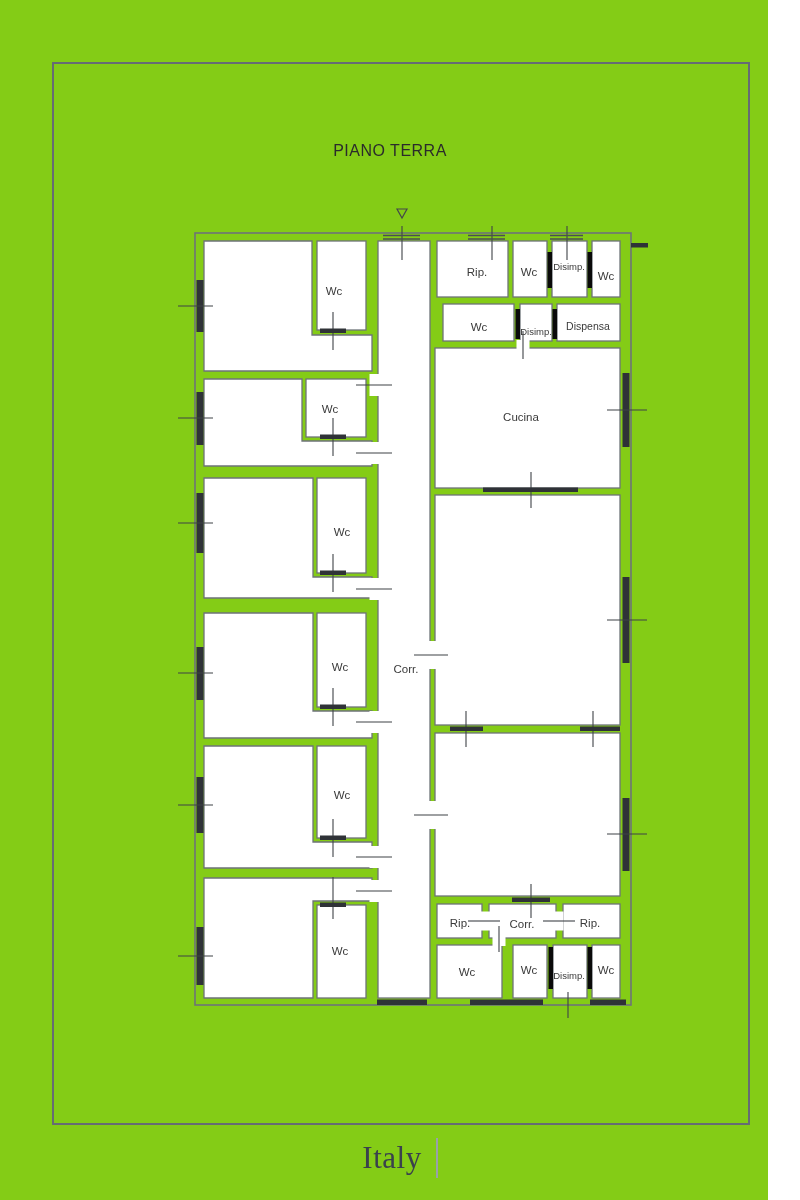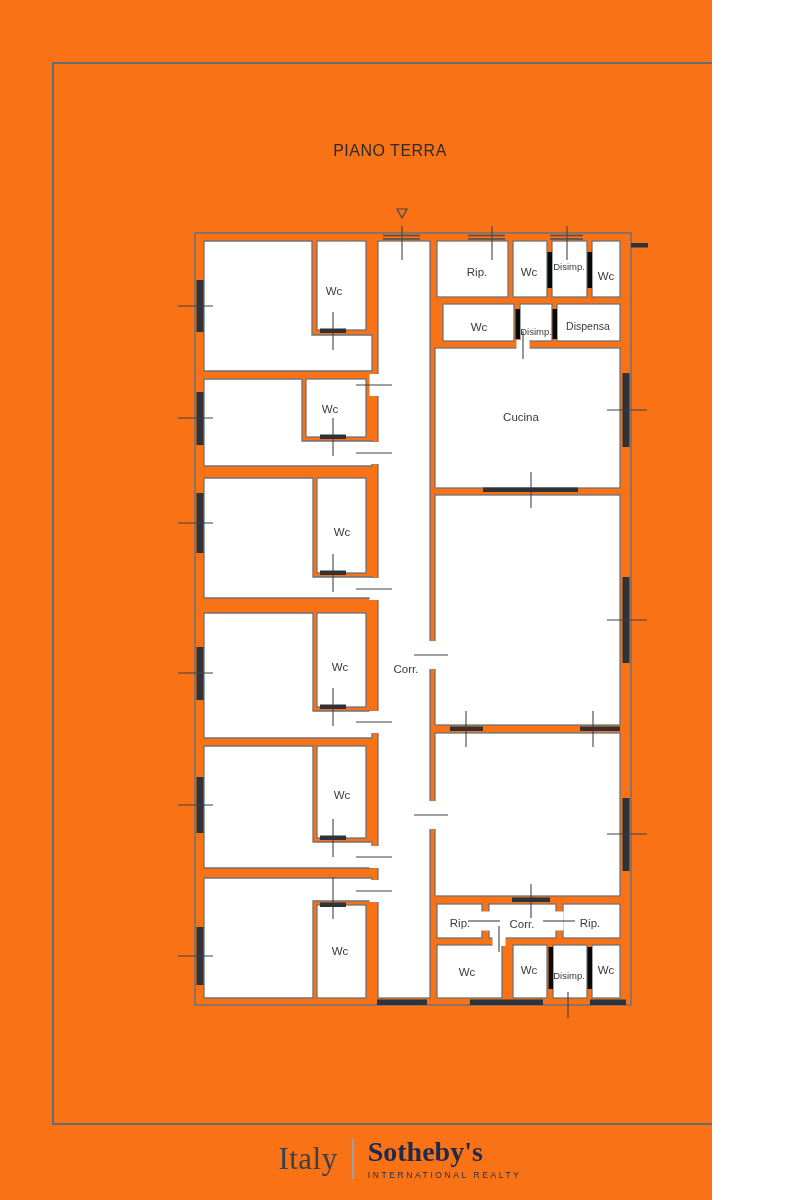--- a/index.html
+++ b/index.html
@@ -1,16 +1,16 @@
 <!DOCTYPE html>
 <html><head>
 <meta charset="utf-8">
 <style>
   html,body{margin:0;padding:0;background:#fff;}
-  .page{position:relative;width:712px;height:1200px;background:#f97316;overflow:hidden;
+  .page{position:relative;width:768px;height:1200px;background:#84cc16;overflow:hidden;
         font-family:"Liberation Sans",sans-serif;}
   .frame{position:absolute;left:52px;top:62px;width:694px;height:1059px;
          border:2px solid #666c74;}
   .plan-title{position:absolute;left:0;top:142px;width:780px;text-align:center;
               font-size:16px;letter-spacing:.5px;color:#2b2b2b;}
   svg text{font-family:"Liberation Sans",sans-serif;fill:#3a3a3a;}
   .footer{position:absolute;left:0;top:1138px;width:800px;display:flex;
           justify-content:center;align-items:center;gap:14px;}
   .brand-left{font-size:31px;font-weight:300;color:#3a414d;letter-spacing:.5px;font-family:Liberation Serif, serif;}
   .divider{width:2px;height:40px;background:#99a1aa;}
@@ -200,19 +200,15 @@
       <text x="467" y="976">Wc</text>
       <text x="529" y="974">Wc</text>
       <text x="569" y="979" font-size="9.5">Disimp.</text>
       <text x="606" y="974">Wc</text>
     </g>
   </svg>
 
   <div class="footer">
     <div class="brand-left">Italy</div>
     <div class="divider"></div>
-    <div class="brand-right">
-      <div class="brand-name">Sotheby's</div>
-      <div class="brand-sub">INTERNATIONAL REALTY</div>
-    </div>
   </div>
 
 </div>
 
 </body></html>

